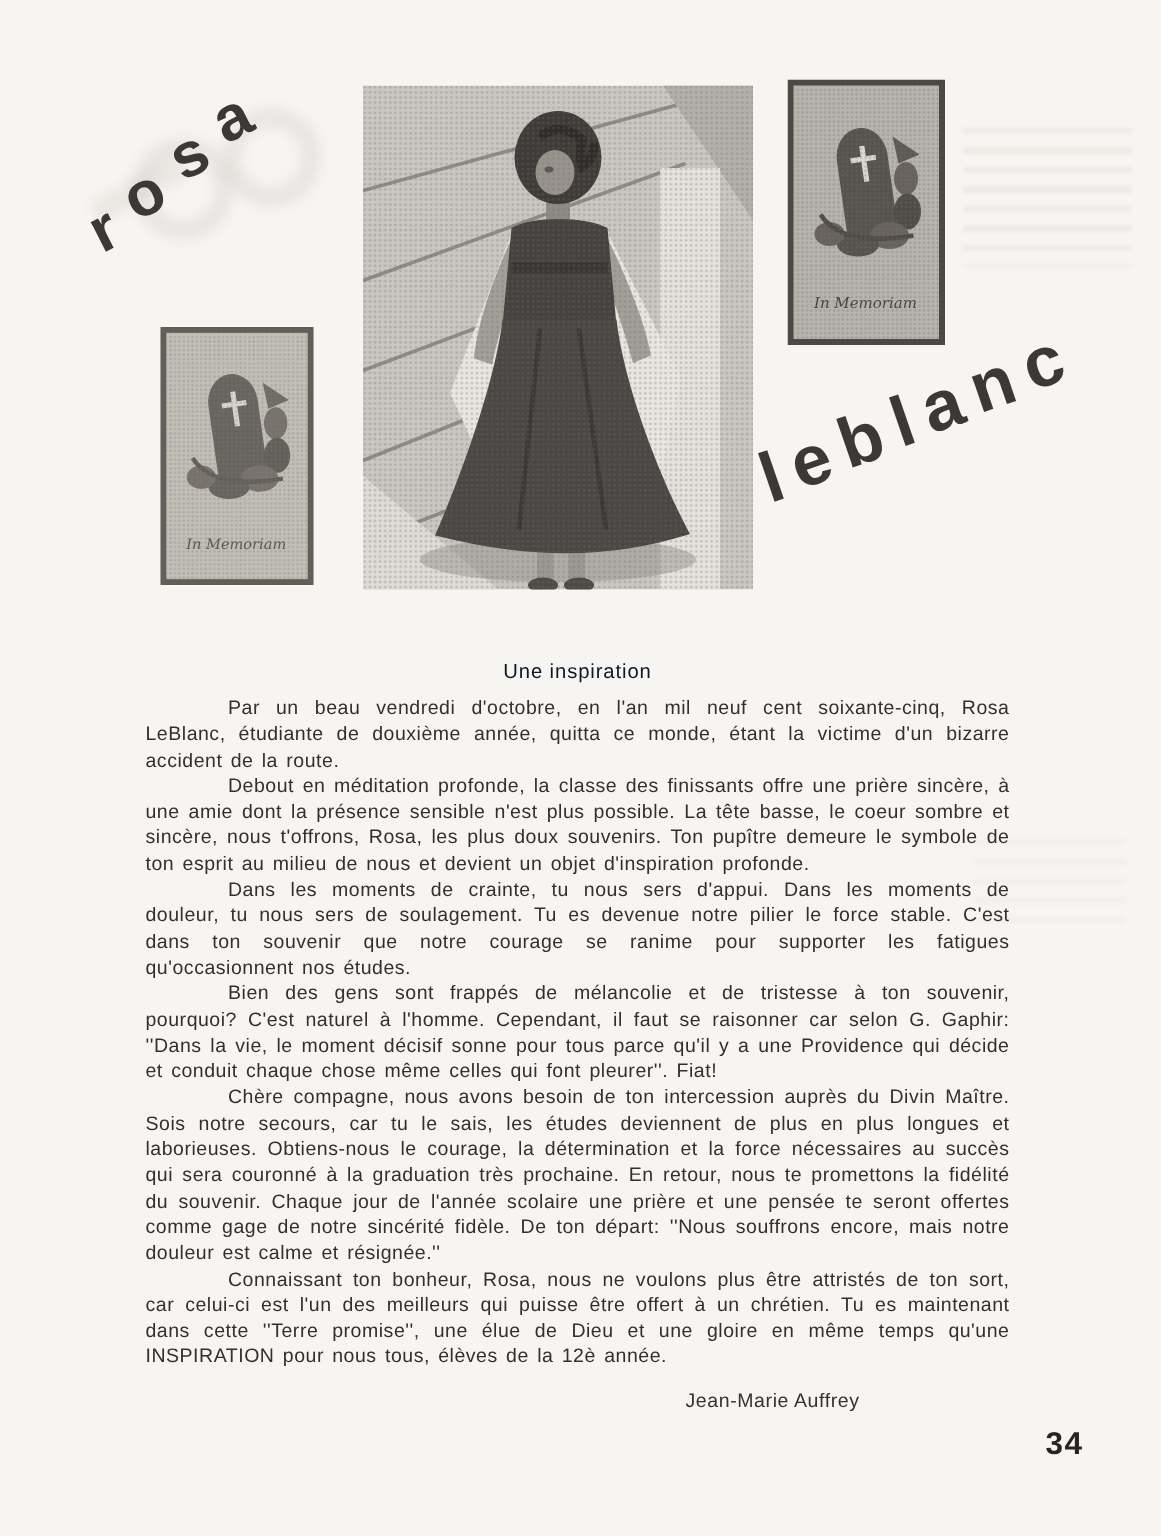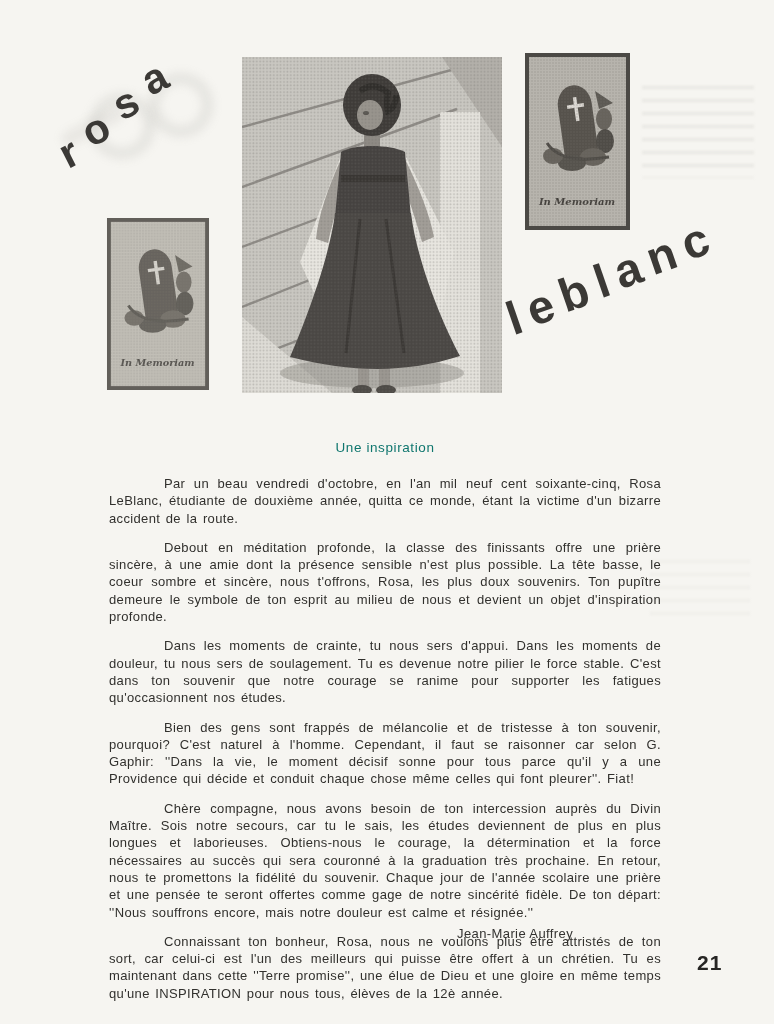--- a/index.html
+++ b/index.html
@@ -18,34 +18,34 @@
   }
   
   .name-word{
     position:absolute;font-weight:700;color:#3b3936;
     transform-origin:0 0;white-space:nowrap;line-height:1;
   }
   .word-rosa{left:50px;top:144px;font-size:42px;letter-spacing:15px;transform:rotate(-41deg);}
   .word-leblanc{left:499px;top:299px;font-size:47px;letter-spacing:9px;transform:rotate(-23deg);}
   
   .photo{position:absolute;left:242px;top:57px;width:260px;height:336px;}
-  .card{position:absolute;font-weight:bold;}
+  .card{position:absolute;}
   .card-right{left:525px;top:53px;width:105px;height:177px;}
   .card-left{left:106px;top:218px;width:104px;height:172px;opacity:.93;}
   
   .headline{
     position:absolute;left:97px;top:440px;width:576px;
-    text-align:center;font-size:13.5px;letter-spacing:.6px;color:#0f766e;
+    text-align:center;font-size:13.5px;letter-spacing:.6px;color:#0f172a;
   }
   .bodycopy{
     position:absolute;left:97px;top:463px;width:576px;
     font-size:13px;line-height:17.3px;letter-spacing:.35px;word-spacing:1.6px;
     text-align:justify;color:#31302d;
   }
-  .bodycopy p{margin:12px;text-indent:55px;}
+  .bodycopy p{margin:0;text-indent:55px;}
   .byline{position:absolute;left:457px;top:926px;font-size:13px;letter-spacing:.4px;color:#333230;}
   .folio{position:absolute;left:697px;top:951px;font-size:21px;font-weight:600;letter-spacing:1px;color:#262523;}
 </style>
 </head>
 <body>
 
 <div class="page">
 
   <div class="ghost ghost-ring" style="left:88px;top:92px;width:42px;height:42px;transform:rotate(-12deg);"></div>
   <div class="ghost ghost-ring" style="left:148px;top:72px;width:40px;height:40px;transform:rotate(-12deg);"></div>
@@ -166,15 +166,15 @@
     <p>Par un beau vendredi d'octobre, en l'an mil neuf cent soixante-cinq, Rosa LeBlanc, étudiante de douxième année, quitta ce monde, étant la victime d'un bizarre accident de la route.</p>
     <p>Debout en méditation profonde, la classe des finissants offre une prière sincère, à une amie dont la présence sensible n'est plus possible. La tête basse, le coeur sombre et sincère, nous t'offrons, Rosa, les plus doux souvenirs. Ton pupître demeure le symbole de ton esprit au milieu de nous et devient un objet d'inspiration profonde.</p>
     <p>Dans les moments de crainte, tu nous sers d'appui. Dans les moments de douleur, tu nous sers de soulagement. Tu es devenue notre pilier le force stable. C'est dans ton souvenir que notre courage se ranime pour supporter les fatigues qu'occasionnent nos études.</p>
     <p>Bien des gens sont frappés de mélancolie et de tristesse à ton souvenir, pourquoi? C'est naturel à l'homme. Cependant, il faut se raisonner car selon G. Gaphir: ''Dans la vie, le moment décisif sonne pour tous parce qu'il y a une Providence qui décide et conduit chaque chose même celles qui font pleurer''. Fiat!</p>
     <p>Chère compagne, nous avons besoin de ton intercession auprès du Divin Maître. Sois notre secours, car tu le sais, les études deviennent de plus en plus longues et laborieuses. Obtiens-nous le courage, la détermination et la force nécessaires au succès qui sera couronné à la graduation très prochaine. En retour, nous te promettons la fidélité du souvenir. Chaque jour de l'année scolaire une prière et une pensée te seront offertes comme gage de notre sincérité fidèle. De ton départ: ''Nous souffrons encore, mais notre douleur est calme et résignée.''</p>
     <p>Connaissant ton bonheur, Rosa, nous ne voulons plus être attristés de ton sort, car celui-ci est l'un des meilleurs qui puisse être offert à un chrétien. Tu es maintenant dans cette ''Terre promise'', une élue de Dieu et une gloire en même temps qu'une INSPIRATION pour nous tous, élèves de la 12è année.</p>
   </div>
 
   <div class="byline">Jean-Marie Auffrey</div>
 
-  <div class="folio">21</div>
+  <div class="folio">34</div>
 
 </div>
 
 </body></html>

